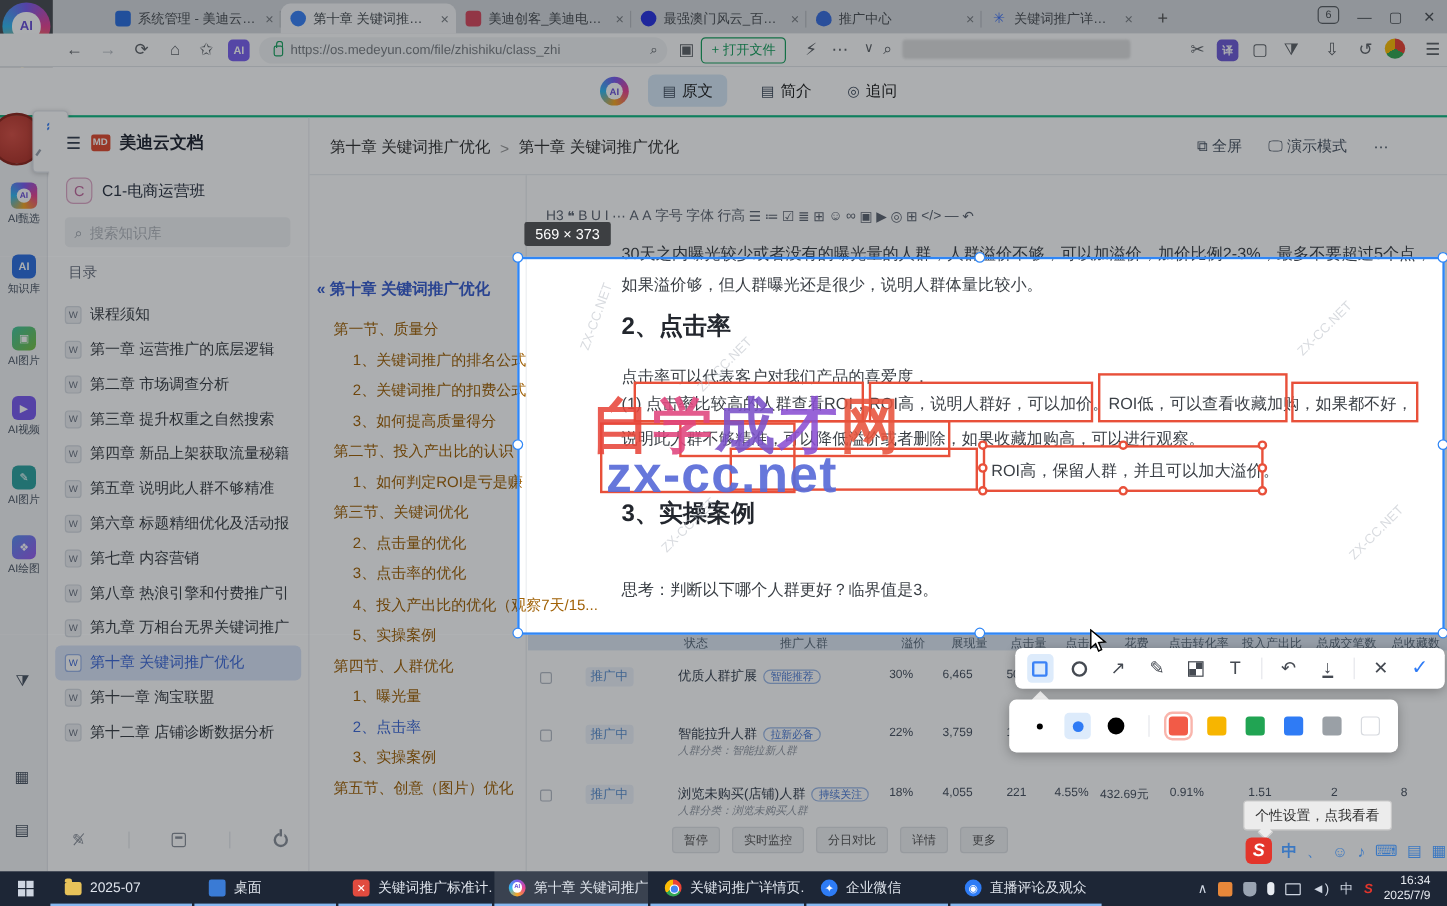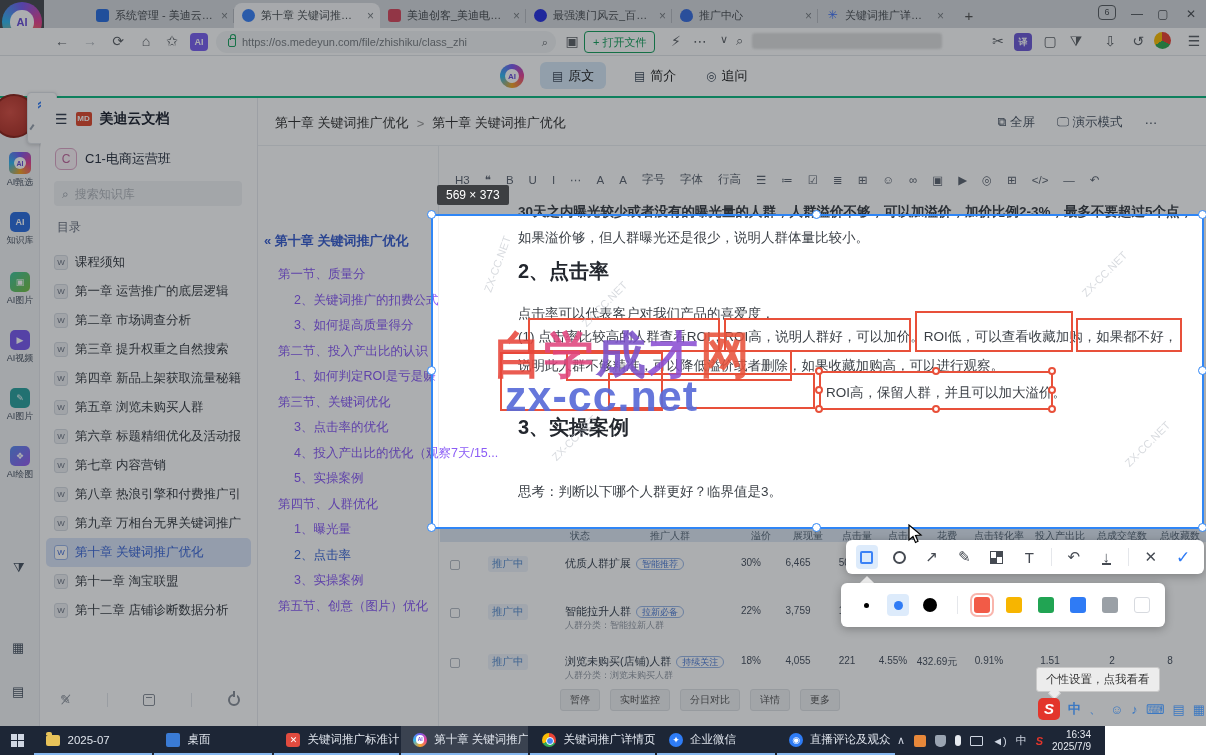--- a/index.html
+++ b/index.html
@@ -78,45 +78,45 @@
   .vsep { width:1px; height:14px; background:#e3e6ea; }
 
   
   .content-bg { left:258px; top:98px; width:948px; height:628px; background:#fff; }
   .crumb-row { left:275px; top:114px; width:910px; display:flex; align-items:center; font-size:13px; color:#333; }
   .crumb-row .sep { margin:0 8px; color:#999; }
   .crumb-right { position:absolute; right:28px; top:0; display:flex; gap:22px; color:#4b5563; font-size:12.5px; align-items:center; }
   .crumb-divider { left:258px; top:145px; width:948px; height:1px; background:#eceef1; }
   .toc-panel { left:264px; top:232px; width:170px; }
   .toc-chapter { font-size:13px; font-weight:bold; color:#3a5fd0; white-space:nowrap; margin-bottom:12px; }
-  .toc-item { font-size:12.5px; color:#8b5cf6; height:25.5px; line-height:25.5px; white-space:nowrap; }
+  .toc-item { font-size:12.5px; color:#a16207; height:25.5px; line-height:25.5px; white-space:nowrap; }
   .toc-item.lv1 { padding-left:14px; }
   .toc-item.lv2 { padding-left:30px; }
   .toc-item.cur { color:#3f6ad8; }
   .toc-divider { left:438px; top:146px; width:1px; height:580px; background:#eceef1; }
-  .ed-toolbar { left:455px; top:172px; width:740px; display:flex; gap:15px; align-items:center; color:#5f6672; font-size:11.5px; }
+  .ed-toolbar { left:455px; top:172px; width:740px; display:flex; gap:3px; align-items:center; color:#5f6672; font-size:11.5px; }
   .eg { white-space:nowrap; }
 
   .doc-line { font-size:13.5px; color:#3a3f45; white-space:nowrap; }
   .doc-h2 { font-size:20px; font-weight:bold; color:#23272e; }
   .red-box { border:2px solid #e8503a; background:transparent; pointer-events:none; }
   .box-handle { width:8px; height:8px; border-radius:50%; background:#fff; border:2px solid #e8503a; z-index:3; }
   .wm-big { left:492px; top:322px; font-size:50px; font-weight:bold; letter-spacing:2px; opacity:.88; z-index:2; }
   .wm-net { left:505px; top:372px; font-size:43px; font-weight:bold; color:#5a6cd8; opacity:.92; z-index:2; letter-spacing:1px; }
   .diag { font-size:11px; color:#b9bec6; opacity:.55; z-index:1; white-space:nowrap; }
 
   
   .tbl-head { left:440px; top:529px; width:766px; height:13px; background:#dfe8f4; display:flex; align-items:center; padding-left:120px; }
   .th { font-size:10px; color:#5b6b7b; flex:0 0 auto; text-align:center; }
   .trow { left:440px; width:766px; position:absolute; }
   .cbx { width:10px; height:10px; border:1px solid #b6bcc6; border-radius:2px; position:absolute; left:10px; top:4px; }
   .status { position:absolute; left:48px; top:0; font-size:10.5px; color:#5b8fd0; background:#eef3fb; border-radius:3px; padding:1px 4px; }
   .rname { position:absolute; left:125px; top:0; font-size:11px; color:#3a4452; white-space:nowrap; }
   .badge { font-size:9px; color:#4f7dd6; border:1px solid #9db9e8; border-radius:8px; padding:0 5px; margin-left:5px; }
-  .rsub { position:absolute; left:125px; top:15px; font-size:9px; color:#939aa5; white-space:nowrap; }
+  .rsub { position:absolute; left:125px; top:15px; font-size:9px; color:#939aa5; white-space:nowrap;font-style:italic; }
   .metrics { position:absolute; left:290px; top:1px; display:flex; }
   .td { font-size:10px; color:#4a5361; flex:0 0 auto; text-align:center; }
   .tfoot { left:560px; top:689px; display:flex; gap:10px; }
   .fpill { background:#f0f1f3; border:1px solid #e0e2e6; color:#555; font-size:10px; border-radius:3px; padding:3px 9px; }
 
   
   .dim { background:rgba(13,17,23,.34); z-index:10; }
   .sel-border { left:431px; top:214px; width:773px; height:315px; border:2px solid #2f86f6; z-index:11; pointer-events:none; }
   .sel-handle { width:9px; height:9px; border-radius:50%; background:#fff; border:1.5px solid #2f86f6; z-index:12; }
   .size-label { left:437px; top:185px; background:#3d3f42; color:#fff; font-size:12px; padding:3px 9px; border-radius:2px; z-index:12; }
@@ -140,21 +140,21 @@
   .csq.selected { box-shadow:0 0 0 2px #fff, 0 0 0 4px rgba(242,91,71,.45); }
   .csq.bordered { border:1px solid #d7dadf; }
 
   .tip { left:1036px; top:667px; background:#ececec; border:1px solid #c9c9c9; color:#333; font-size:11.5px; padding:4px 9px; border-radius:3px; z-index:13; }
   .tip-tri { left:1050px; top:689px; width:9px; height:9px; background:#ececec; border-right:1px solid #c9c9c9; border-bottom:1px solid #c9c9c9; transform:rotate(45deg); z-index:13; }
   .ime-bar { left:1038px; top:698px; display:flex; align-items:center; gap:8px; z-index:13; }
   .sogou { width:22px; height:22px; background:#e3352b; color:#fff; border-radius:5px; font-weight:bold; font-size:15px; text-align:center; line-height:22px; font-style:italic; }
   .ime-ic { color:#3b78c2; font-size:13px; }
 
   
-  .taskbar { left:0; top:726px; width:1105px; height:29px; background:#1d2636; display:flex; align-items:stretch; z-index:14; }
+  .taskbar { left:0; top:726px; width:1206px; height:29px; background:#1d2636; display:flex; align-items:stretch; z-index:14; }
   .tb-start { width:42px; display:flex; align-items:center; justify-content:center; }
   .win-grid { width:13px; height:13px; display:grid; grid-template-columns:6px 6px; grid-gap:1px; }
   .win-grid b { background:#cfd6e2; }
   .tb-app { display:flex; align-items:center; gap:7px; color:#dfe4ec; font-size:11.5px; padding:0 12px; border-bottom:2px solid #86b8f0; margin-right:2px; min-width:118px; max-width:128px; white-space:nowrap; overflow:hidden; }
   .tb-app.current { background:rgba(255,255,255,.13); }
   .tb-ic { flex:0 0 14px; width:14px; height:14px; }
   .folder-ic { background:#e8c35a; border-radius:2px; position:relative; height:11px; margin-top:2px; }
   .folder-ic:before { content:""; position:absolute; top:-3px; left:0; width:6px; height:3px; background:#e8c35a; border-radius:2px 2px 0 0; }
   .desk-ic { background:#3a7bd5; border-radius:2px; }
   .redx-ic { background:#e14b3f; border-radius:3px; color:#fff; font-size:9px; font-weight:bold; text-align:center; line-height:14px; }
@@ -342,21 +342,21 @@
         <span>第三章 提升权重之自然搜索</span>
       </div>
 
       <div class="doc-item">
         <span class="w-icon">W</span>
         <span>第四章 新品上架获取流量秘籍</span>
       </div>
 
       <div class="doc-item">
         <span class="w-icon">W</span>
-        <span>第五章 浏览未购买人群</span>
+        <span>第五章 说明此人群不够精准</span>
       </div>
 
       <div class="doc-item">
         <span class="w-icon">W</span>
         <span>第六章 标题精细优化及活动报</span>
       </div>
 
       <div class="doc-item">
         <span class="w-icon">W</span>
         <span>第七章 内容营销</span>
@@ -410,20 +410,23 @@
   <div class="abs toc-divider"></div>
 
   <div class="abs toc-panel">
     <div class="toc-chapter">« 第十章 关键词推广优化</div>
     <div>
 
         <div class="toc-item lv1">
           <span>第一节、质量分</span>
         </div>
 
+        <div class="toc-item lv2">
+          <span>1、关键词推广的排名公式</span>
+        </div>
 
         <div class="toc-item lv2">
           <span>2、关键词推广的扣费公式</span>
         </div>
 
         <div class="toc-item lv2">
           <span>3、如何提高质量得分</span>
         </div>
 
         <div class="toc-item lv1">
@@ -432,20 +435,23 @@
 
         <div class="toc-item lv2">
           <span>1、如何判定ROI是亏是赚</span>
         </div>
 
         <div class="toc-item lv1">
           <span>第三节、关键词优化</span>
         </div>
 
 
+        <div class="toc-item lv2">
+          <span>2、点击量的优化</span>
+        </div>
 
         <div class="toc-item lv2">
           <span>3、点击率的优化</span>
         </div>
 
         <div class="toc-item lv2">
           <span>4、投入产出比的优化（观察7天/15...</span>
         </div>
 
         <div class="toc-item lv2">
@@ -496,21 +502,21 @@
       <span class="eg">∞</span>
       <span class="eg">▣</span>
       <span class="eg">▶</span>
       <span class="eg">◎</span>
       <span class="eg">⊞</span>
       <span class="eg">&lt;/&gt;</span>
       <span class="eg">—</span>
       <span class="eg">↶</span>
     </div>
 
-  <div class="abs doc-line" style="left:518px;top:203px;font-weight:bold;">30天之内曝光较少或者没有的曝光量的人群，人群溢价不够，可以加溢价，加价比例2-3%，最多不要超过5个点，</div>
+  <div class="abs doc-line" style="left:518px;top:203px;">30天之内曝光较少或者没有的曝光量的人群，人群溢价不够，可以加溢价，加价比例2-3%，最多不要超过5个点，</div>
   <div class="abs doc-line" style="left:518px;top:229px;">如果溢价够，但人群曝光还是很少，说明人群体量比较小。</div>
   <div class="abs doc-h2" style="left:518px;top:258px;">2、点击率</div>
   <div class="abs doc-line" style="left:518px;top:305px;">点击率可以代表客户对我们产品的喜爱度，</div>
   <div class="abs doc-line" style="left:518px;top:328px;">(1) 点击率比较高的人群查看ROI，ROI高，说明人群好，可以加价。ROI低，可以查看收藏加购，如果都不好，</div>
   <div class="abs doc-line" style="left:518px;top:357px;">说明此人群不够精准，可以降低溢价或者删除，如果收藏加购高，可以进行观察。</div>
   <div class="abs doc-line" style="left:826px;top:384px;">ROI高，保留人群，并且可以加大溢价。</div>
   <div class="abs doc-h2" style="left:518px;top:414px;">3、实操案例</div>
   <div class="abs doc-line" style="left:518px;top:483px;">思考：判断以下哪个人群更好？临界值是3。</div>
 
   <div>

